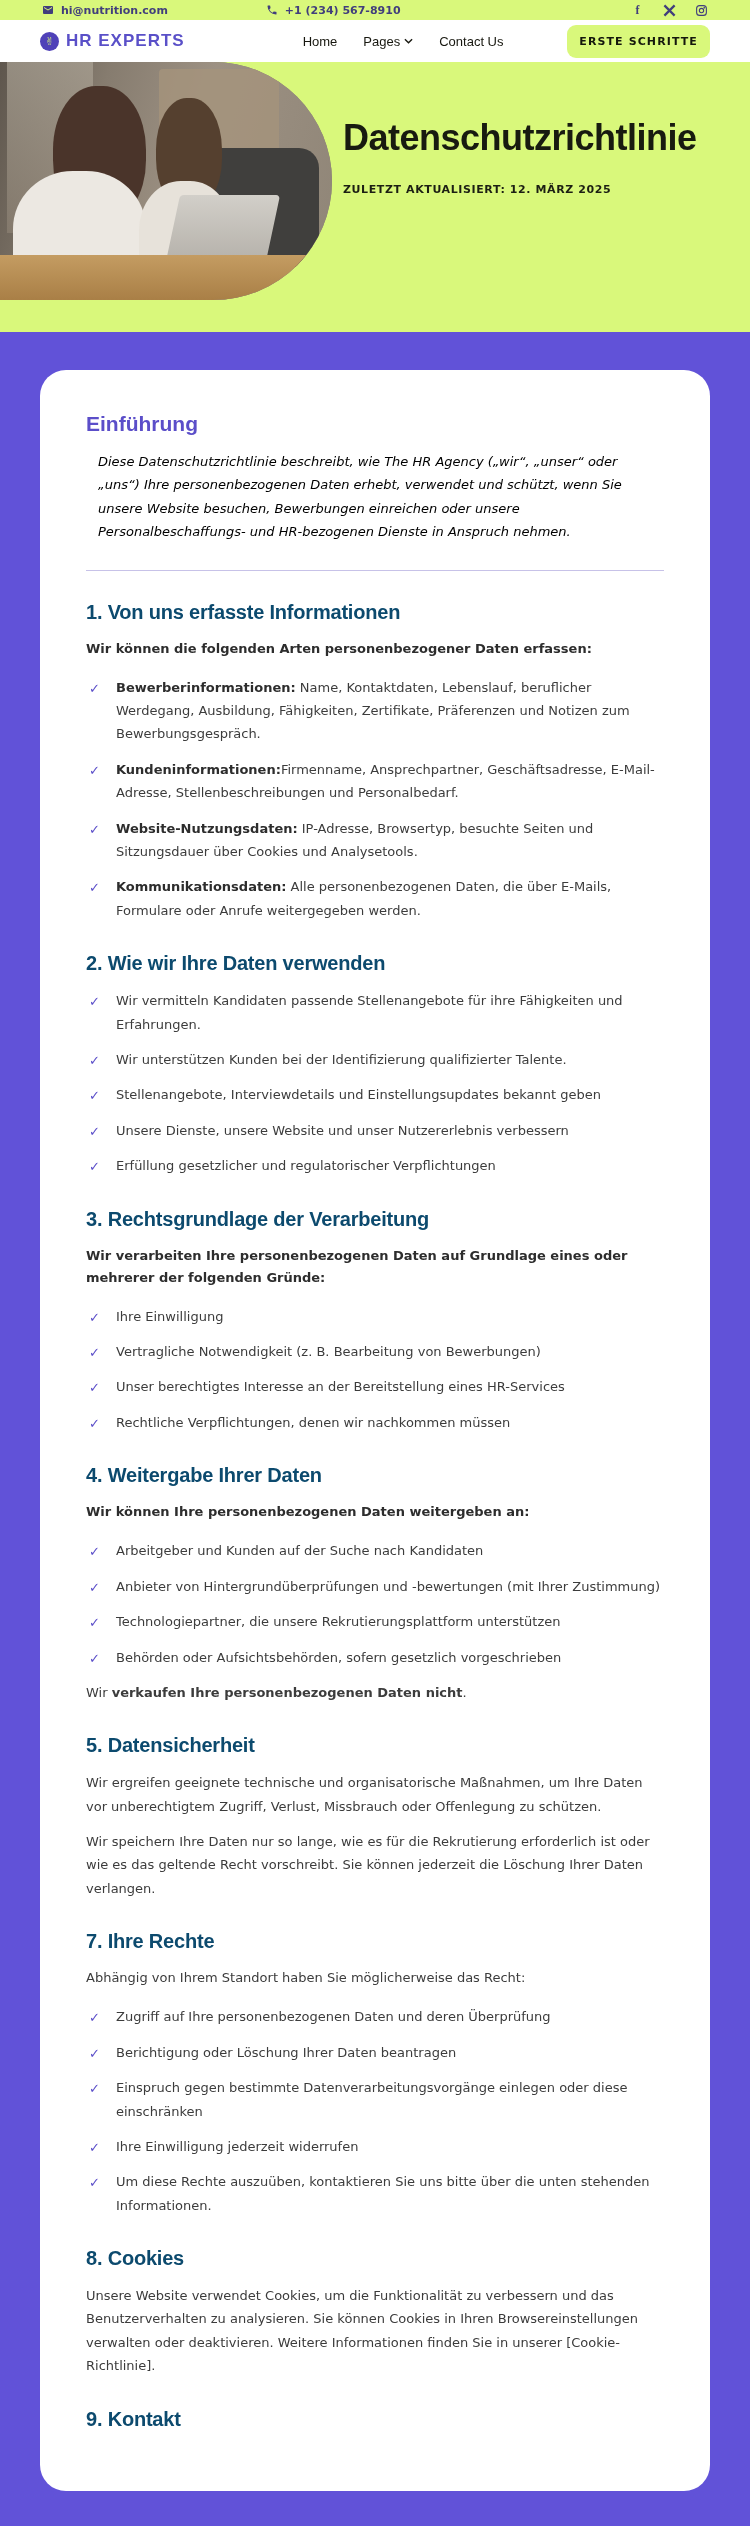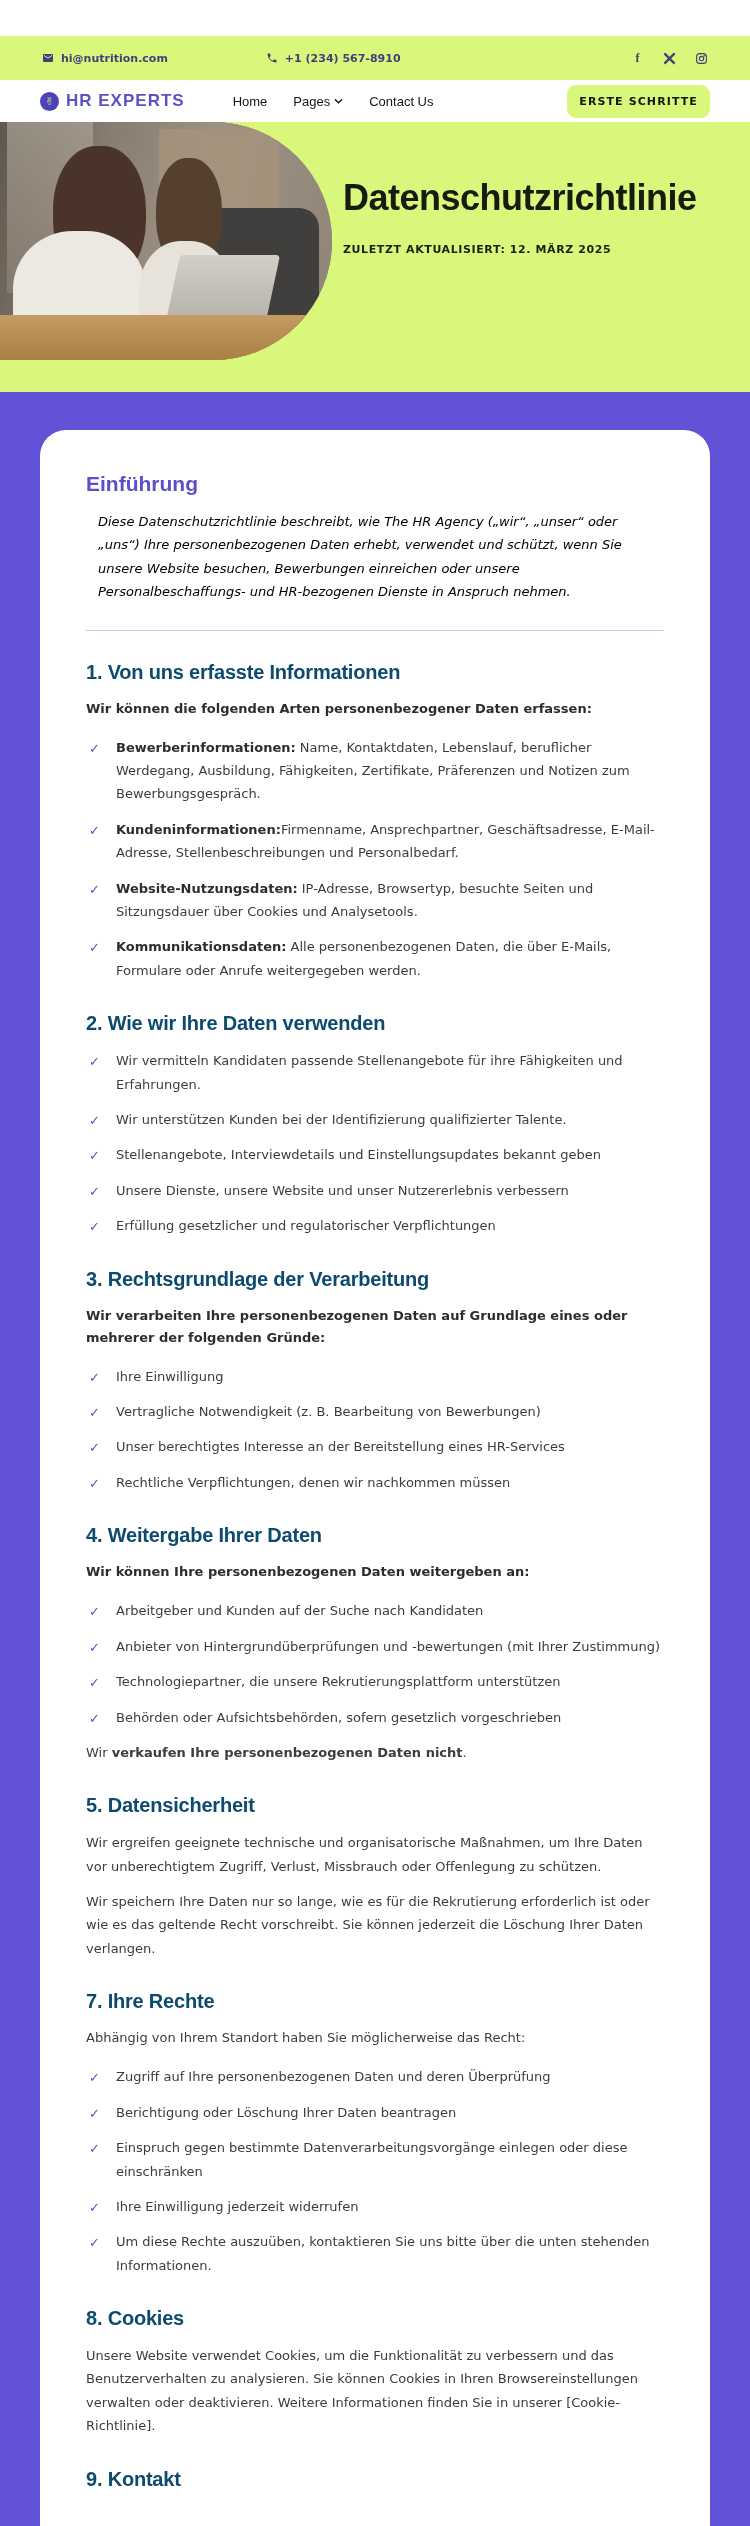--- a/index.html
+++ b/index.html
@@ -1,32 +1,32 @@
 <!DOCTYPE html>
 <html lang="de"><head>
 <meta charset="utf-8">
 <style>
   html,body{margin:0;padding:0;}
   body{width:750px;background:#ffffff;font-family:"DejaVu Sans",sans-serif;-webkit-font-smoothing:antialiased;}
   a{cursor:pointer;}
   
-  .topbar{height:44px;background:#d9f87b;display:flex;align-items:center;padding:0 42px;box-sizing:border-box;margin-top:36px;}
+  .topbar{height:20px;background:#d9f87b;display:flex;align-items:center;padding:0 42px;box-sizing:border-box;}
   .tb-item{display:flex;align-items:center;gap:7px;font-size:11px;font-weight:bold;color:#413e7c;text-decoration:none;}
   .tb-item + .tb-item{margin-left:98px;}
   .tb-icon{width:12px;height:12px;fill:#413e7c;display:block;}
   .tb-social{margin-left:auto;display:flex;align-items:center;gap:19px;}
   .soc{width:13px;height:13px;display:flex;align-items:center;justify-content:center;color:#413e7c;font-size:12px;font-weight:bold;text-decoration:none;font-family:"Liberation Serif",serif;}
   .soc svg{width:13px;height:13px;stroke:#413e7c;fill:none;stroke-width:2;}
   .soc .xsvg{stroke-width:2.4;}
   
   .header{height:42px;background:#fff;display:flex;align-items:center;padding:0 40px;box-sizing:border-box;}
   .logo{display:flex;align-items:center;gap:7px;text-decoration:none;}
   .logo-badge{width:19px;height:19px;border-radius:50%;background:#4f41b8;color:#d9f87b;font-size:11px;display:flex;align-items:center;justify-content:center;line-height:1;}
   .logo-text{font-family:"Liberation Sans",sans-serif;font-weight:700;font-size:17px;letter-spacing:1px;color:#5a50c8;}
-  .nav{display:flex;align-items:center;gap:26px;margin-left:48px;}
+  .nav{display:flex;align-items:center;gap:26px;margin-left:118px;}
   .nav a{font-size:13px;color:#17170f;text-decoration:none;font-family:"Liberation Sans",sans-serif;display:flex;align-items:center;gap:4px;}
   .chev{width:9px;height:6px;stroke:#17170f;fill:none;stroke-width:1.5;}
   .cta{margin-left:auto;background:#d9f87b;border:none;border-radius:9px;padding:10px 12px;font-family:"DejaVu Sans",sans-serif;font-size:11px;font-weight:bold;letter-spacing:1.1px;color:#14170c;cursor:pointer;}
   
   .hero{position:relative;height:270px;background:#d9f87b;overflow:hidden;}
   .hero-photo{position:absolute;left:0;top:0;width:332px;height:238px;border-radius:0 170px 170px 0;overflow:hidden;background:#857c70;}
   .hero-photo div{position:absolute;}
   .ph-bg{inset:0;background:linear-gradient(105deg,#5e564d 0%,#867c6f 28%,#9d9183 55%,#8f8577 100%);}
   .ph-window{left:2%;top:0;width:26%;height:72%;background:linear-gradient(#b0a89a,#8e8375);opacity:.65;}
   .ph-board{right:16%;top:3%;width:36%;height:42%;background:#a5937c;opacity:.8;border-radius:4px;}

